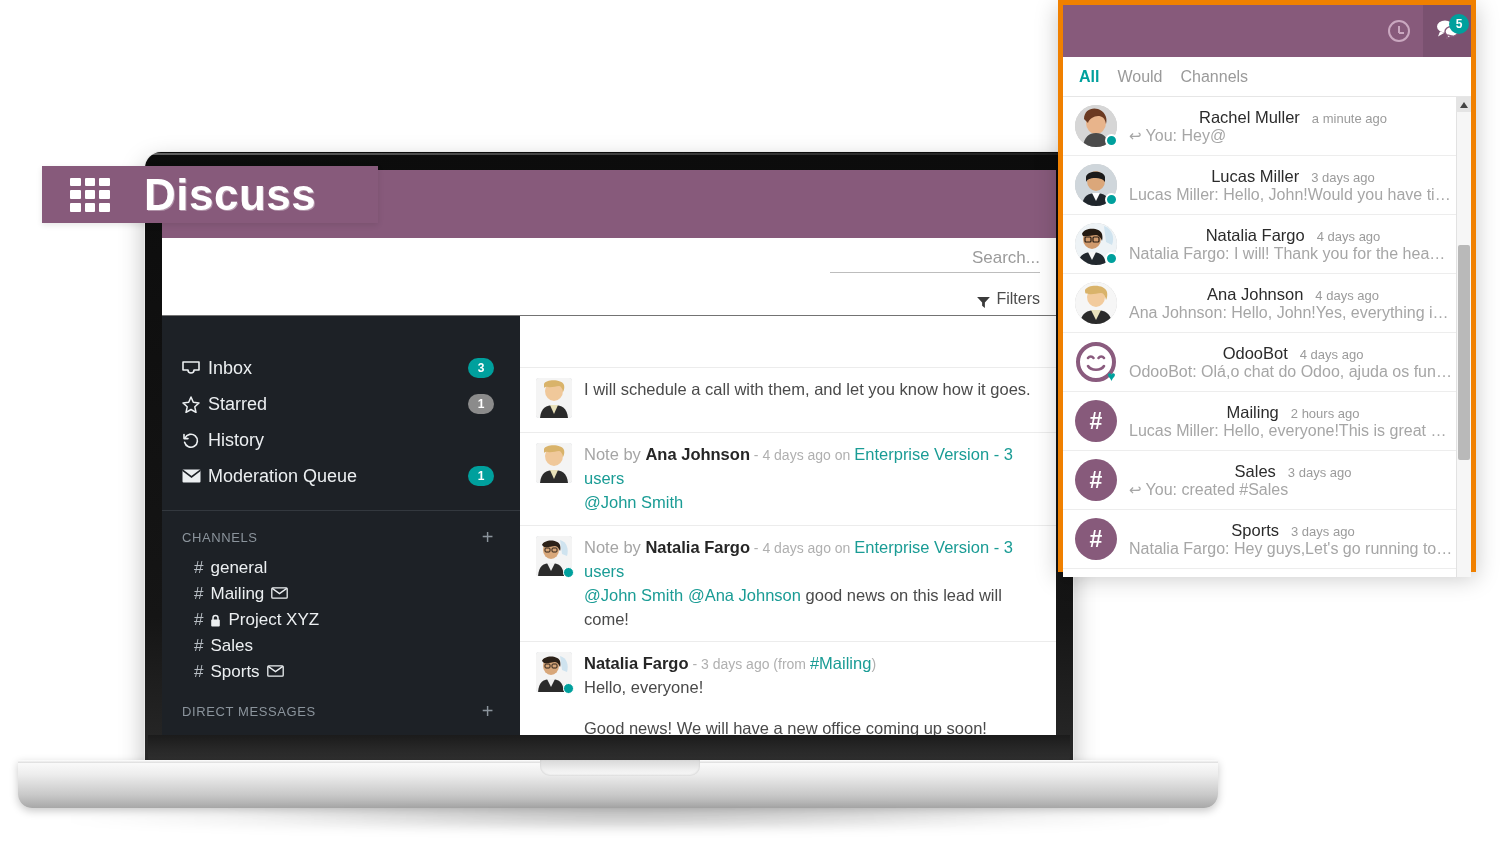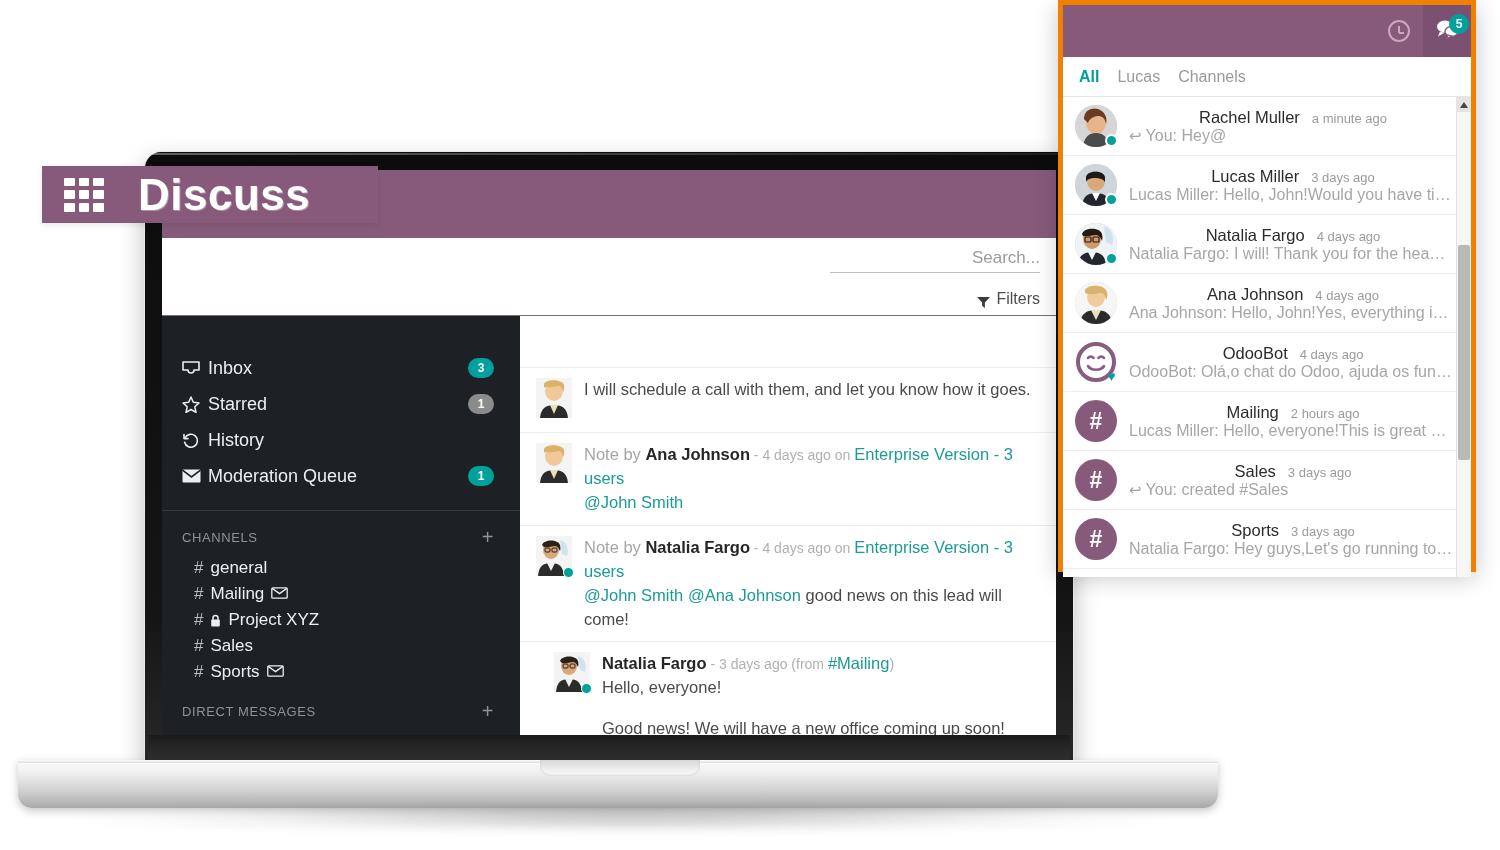--- a/index.html
+++ b/index.html
@@ -107,21 +107,21 @@
     display:flex; align-items:center; gap:7px; padding:3px 20px 3px 32px;
     font-size:17px; color:#eceff1;
   }
   .ch-hash{ color:#b6bcc2; }
 
   
   .feed{ flex:1; background:#fff; overflow:hidden; position:relative; }
   .msg{
     display:flex; gap:12px; padding:10px 14px 10px 16px; border-bottom:1px solid #ececec;
   }
-  .msg.nb{ border-bottom:none;margin-left:18px; }
+  .msg.nb{ border-bottom:none; }
   .av{ width:36px; height:44px; flex:0 0 36px; position:relative; }
   .av .photo{
     width:36px; height:40px; border-radius:3px; overflow:hidden; position:relative;
     background:#cfd4d8;
   }
   .dot{
     position:absolute; right:-2px; bottom:2px; width:11px; height:11px; border-radius:50%;
     background:#00A09D; border:1.5px solid #fff;
   }
   .msg-body{ flex:1; min-width:0; }
@@ -202,21 +202,21 @@
     position:absolute; right:0; top:0; width:15px; height:15px;
     background:#e4e4e4; display:flex; align-items:center; justify-content:center;
   }
   .p-thumb{
     position:absolute; right:1px; top:148px; width:12px; height:215px; background:#b9b9b9; border-radius:2px;
   }
 
   
   .banner{
     position:absolute; left:42px; top:166px; width:336px; height:57px;
-    background:#875A7B; z-index:50; display:flex; align-items:center; gap:34px; padding-left:22px;
+    background:#875A7B; z-index:50; display:flex; align-items:center; gap:34px; padding-left:28px;
     box-shadow: 0 2px 6px rgba(0,0,0,.10);
   }
   .grid-ico{
     width:40px; height:34px; display:grid; grid-template-columns:repeat(3,1fr);
     grid-template-rows:repeat(3,1fr); gap:4px;
   }
   .grid-ico i{ background:#fff; display:block; border-radius:1px; }
   .banner-title{
     color:#fff; font-size:44px; font-weight:bold; letter-spacing:.5px; line-height:1;
     text-shadow: 1px 1px 0 rgba(255,255,255,.35);
@@ -493,21 +493,21 @@
             <ellipse cx="17.5" cy="12.5" rx="6.5" ry="5" fill="#fff" stroke="#875A7B" stroke-width="1.4"></ellipse>
             <path d="M14 16 12.5 19.5 17.5 17z" fill="#fff" stroke="#875A7B" stroke-width="1.2"></path>
           </svg>
         </span>
         <span class="count-badge">5</span>
       </div>
     </div>
 
     <div class="panel-tabs">
       <span class="ptab sel">All</span>
-      <span class="ptab">Lucas</span>
+      <span class="ptab">Would</span>
       <span class="ptab">Channels</span>
     </div>
 
     <div class="panel-list">
 
       <div class="prow">
         <div class="pav">
           <div class="circle">
             <svg width="42" height="42" viewBox="0 0 42 42">
                 <rect width="42" height="42" fill="#d6d6d6"></rect>

